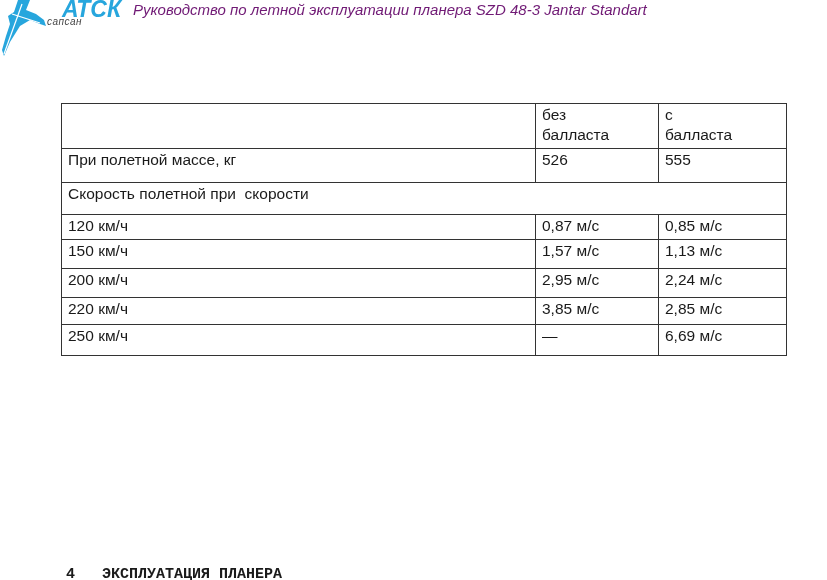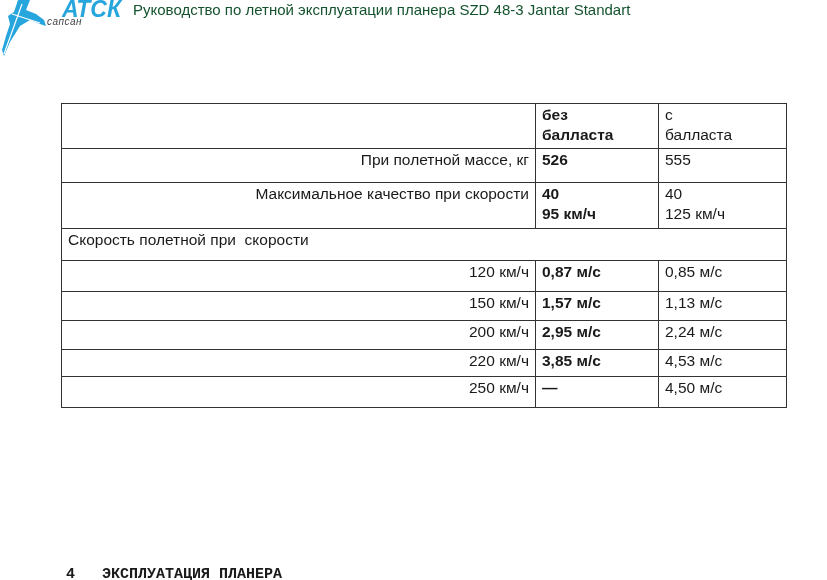--- a/index.html
+++ b/index.html
@@ -1,25 +1,25 @@
 <!DOCTYPE html>
 <html><head>
 <meta charset="utf-8">
 <style>
   html, body { margin: 0; padding: 0; background: #ffffff; }
   body { width: 827px; height: 580px; position: relative; overflow: hidden; font-family: "Liberation Sans", sans-serif; color: #1a1a1a; }
   .header { position: absolute; left: 0; top: 0; width: 741px; height: 60px; }
   .logo-bird { position: absolute; left: 0; top: 0; width: 58px; height: 58px; }
   .brand { position: absolute; left: 62px; top: -4px; font-family: "Liberation Sans", sans-serif; font-style: italic; font-weight: bold; font-size: 23px; color: #27a6dd; letter-spacing: 0px; }
   .brand-sub { position: absolute; left: 47px; top: 16px; font-family: "Liberation Sans", sans-serif; font-style: italic; font-size: 10px; color: #444; letter-spacing: 0.5px; }
-  .doc-title { position: absolute; left: 133px; top: 1px; font-size: 15px; color: #14532d; white-space: nowrap; text-align: center; }
+  .doc-title { position: absolute; left: 133px; top: 1px; font-style: italic; font-size: 15px; color: #701a75; white-space: nowrap; text-align: center; }
   table.perf { position: absolute; left: 61px; top: 103px; width: 726px; border-collapse: collapse; font-size: 15.5px; line-height: 20px; }
   table.perf td { border: 1.5px solid #333; vertical-align: top; padding: 1px 6px 0 6px; }
-  td.c0 { width: 461px; text-align: right; }
-  td.c1 { width: 110px; font-weight: bold; }
+  td.c0 { width: 461px; }
+  td.c1 { width: 110px; }
   td.c2 { width: 115px; }
   td.just { text-align: justify; text-align-last: left; }
   .section { position: absolute; left: 66px; top: 566px; font-family: "Liberation Mono", monospace; font-weight: bold; font-size: 15px; color: #1a1a1a; white-space: pre; }
   sup { font-size: 9px; vertical-align: 7px; line-height: 0; }
 </style>
 </head>
 <body>
 
 <div class="header">
   <svg class="logo-bird" viewBox="0 0 58 58">
@@ -37,49 +37,44 @@
       <tr style="height:45px">
     <td class="c0"></td>
     <td class="c1"><span>без</span><br><span>балласта</span></td>
     <td class="c2"><span>с</span><br><span>балласта</span></td>
   </tr>
   <tr style="height:34px">
     <td class="c0">При полетной массе, кг</td>
     <td class="c1">526</td>
     <td class="c2">555</td>
   </tr>
-  <tr style="height:46px">
-    <td class="c0">Максимальное качество при скорости</td>
-    <td class="c1"><span>40</span><br><span>95 км/ч</span></td>
-    <td class="c2"><span>40</span><br><span>125 км/ч</span></td>
-  </tr>
   <tr style="height:32px">
     <td colspan="3" style="white-space:pre">Скорость полетной при  скорости</td>
   </tr>
-  <tr style="height:31px">
+  <tr style="height:25px">
     <td class="c0">120 км/ч</td>
     <td class="c1">0,87 м/с</td>
     <td class="c2">0,85 м/с</td>
   </tr>
   <tr style="height:29px">
     <td class="c0">150 км/ч</td>
     <td class="c1">1,57 м/с</td>
     <td class="c2">1,13 м/с</td>
   </tr>
   <tr style="height:29px">
     <td class="c0">200 км/ч</td>
     <td class="c1">2,95 м/с</td>
     <td class="c2">2,24 м/с</td>
   </tr>
   <tr style="height:27px">
     <td class="c0">220 км/ч</td>
     <td class="c1">3,85 м/с</td>
-    <td class="c2">4,53 м/с</td>
+    <td class="c2">2,85 м/с</td>
   </tr>
   <tr style="height:31px">
     <td class="c0">250 км/ч</td>
     <td class="c1">—</td>
-    <td class="c2">4,50 м/с</td>
+    <td class="c2">6,69 м/с</td>
   </tr>
 </tbody>
   </table>
 
 <div class="section"><span>4</span>   <span>ЭКСПЛУАТАЦИЯ ПЛАНЕРА</span></div>
 
 </body></html>

